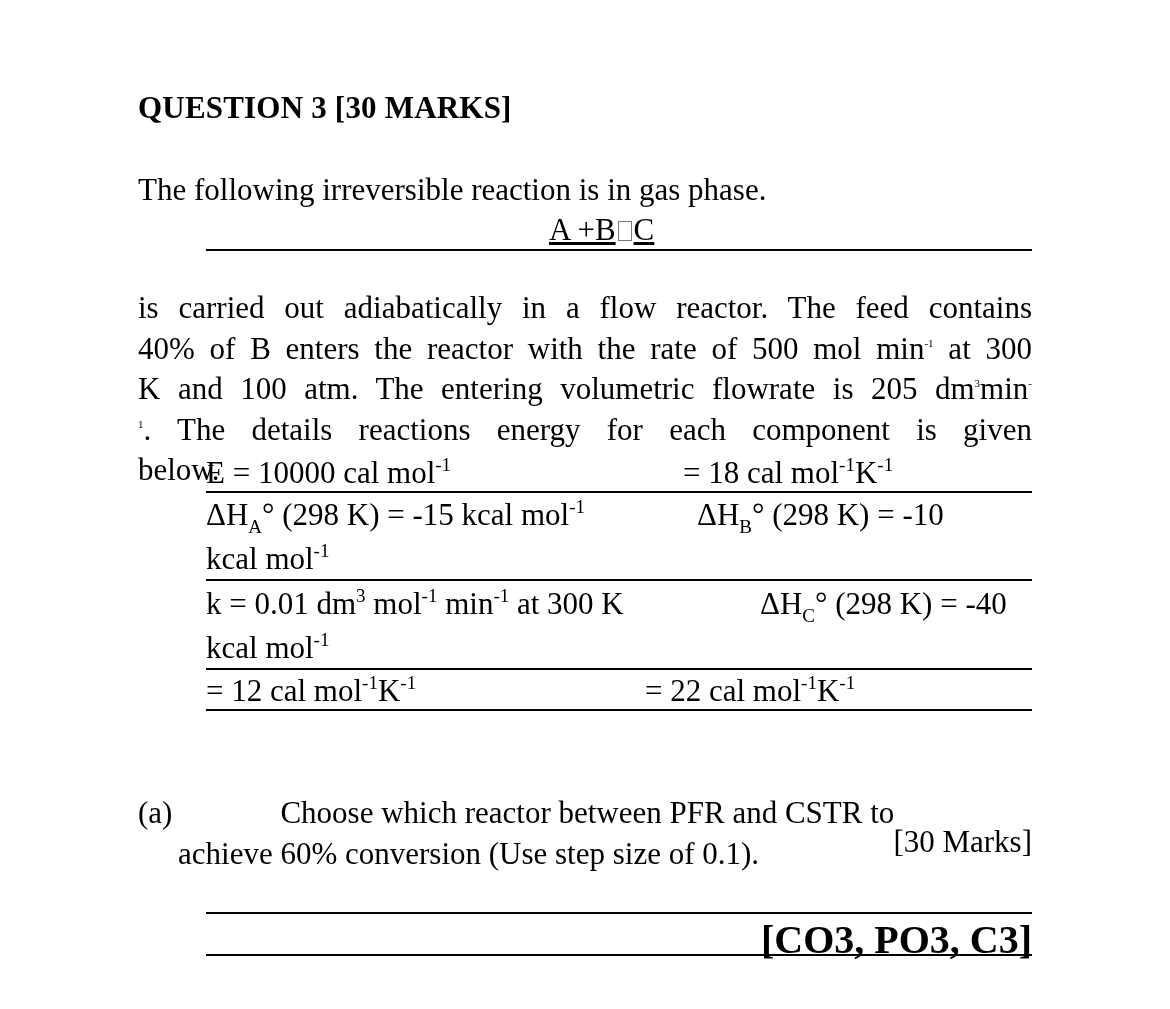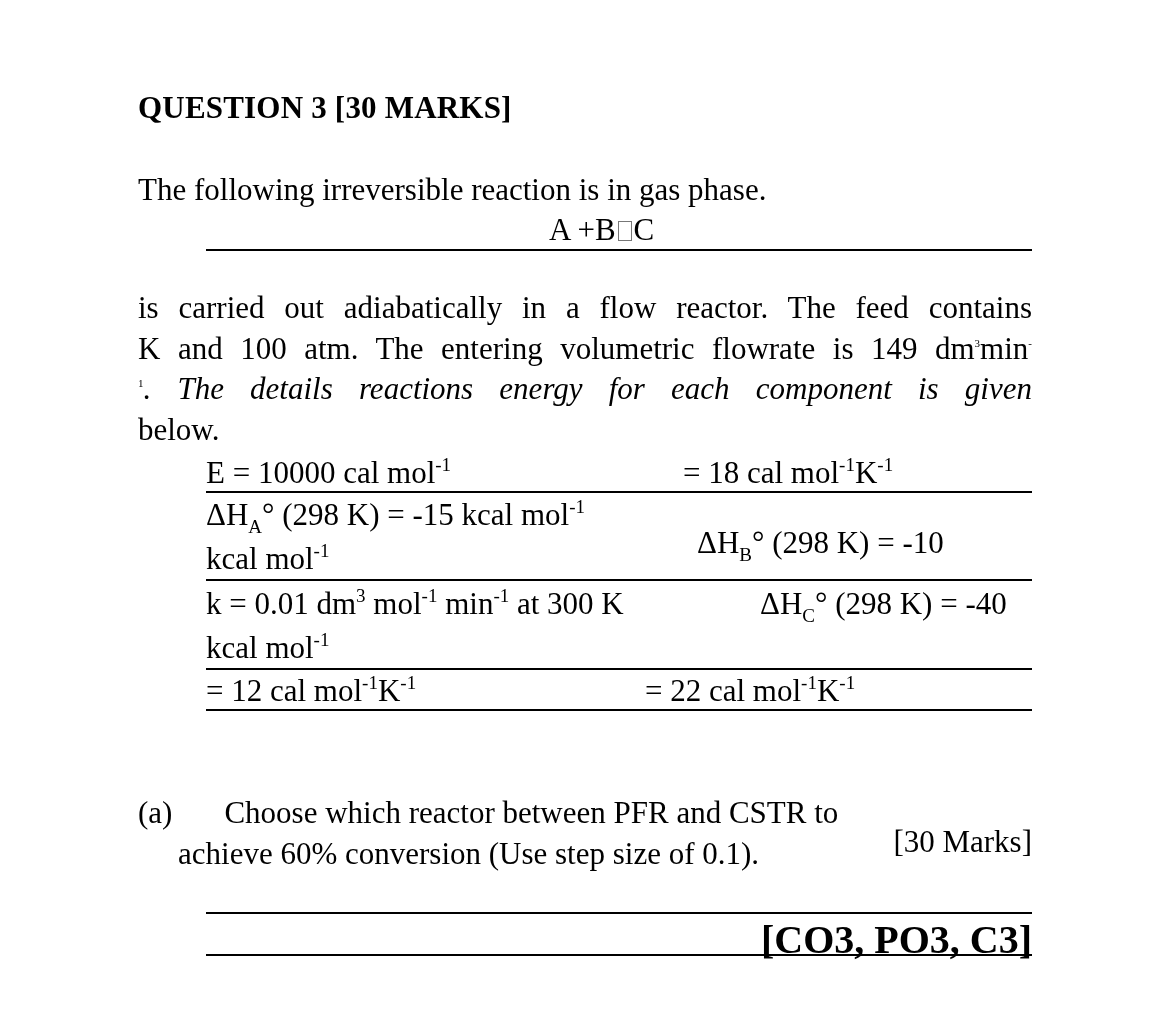--- a/index.html
+++ b/index.html
@@ -3,21 +3,21 @@
 <meta charset="utf-8">
 <style>
   html, body { margin: 0; padding: 0; background: #ffffff; }
   body {
     width: 1170px; height: 1009px; position: relative; overflow: hidden;
     font-family: "Liberation Serif", "DejaVu Serif", serif; color: #000;
   }
   .abs { position: absolute; white-space: nowrap; }
   .title { left: 138px; top: 90px; font-size: 31px; font-weight: bold; letter-spacing: 0.2px; }
   .intro { left: 138px; top: 172px; font-size: 31px; }
-  .reaction { left: 549px; top: 212px; font-size: 31px; }
+  .reaction { left: 549px; top: 212px; font-size: 31px; text-decoration: underline; }
   .arrowbox {
     display: inline-block; width: 14px; height: 20px; border: 1px solid #777;
     vertical-align: -1px; margin: 0 2px; box-sizing: border-box;
   }
   .hline { position: absolute; height: 2px; background: #000; }
   .para {
     position: absolute; left: 138px; top: 254px; width: 894px;
     font-size: 31px; line-height: 40.5px; text-align: justify; margin-top: 34px;
   }
   .para .line { display: block; text-align-last: justify; white-space: nowrap; }
@@ -38,42 +38,43 @@
 
 <div class="abs intro">The following irreversible reaction is in gas phase.</div>
 
 <div class="abs reaction">
   <span>A +B</span><span class="arrowbox"></span><span>C</span>
 </div>
 <div class="hline" style="left:206px; top:249px; width:826px;"></div>
 
 <div class="para">
   <span class="line">is carried out adiabatically in a flow reactor. The feed contains</span>
-  <span class="line"><span>K and 100 atm. The entering volumetric flowrate is 149 dm</span><sup class="tiny">3</sup><span>min</span><sup class="tiny">-</sup></span>
-  <span class="line"><sup class="tiny">1</sup><span style="word-spacing:12px;font-style:italic;">. The details reactions energy for each component is given</span></span>
+  <span class="line"><span>40% of B enters the reactor with the rate of 500 mol min</span><sup class="tiny">-1</sup><span> at 300</span></span>
+  <span class="line"><span>K and 100 atm. The entering volumetric flowrate is 205 dm</span><sup class="tiny">3</sup><span>min</span><sup class="tiny">-</sup></span>
+  <span class="line"><sup class="tiny">1</sup><span style="word-spacing:12px;">. The details reactions energy for each component is given</span></span>
   <span class="line last">below.</span>
 </div>
 
 <div class="abs tbl" style="left:206px; top:455px;"><span>E = 10000 cal mol</span><sup class="s">-1</sup></div>
 <div class="abs tbl" style="left:683px; top:455px;"><span>= 18 cal mol</span><sup class="s">-1</sup><span>K</span><sup class="s">-1</sup></div>
 <div class="hline" style="left:206px; top:491px; width:826px;"></div>
 
 <div class="abs tbl" style="left:206px; top:497px;"><span>ΔH</span><sub class="s">A</sub><span>° (298 K) = -15 kcal mol</span><sup class="s">-1</sup></div>
-<div class="abs tbl" style="left:697px; top:497px;margin-top:28px;"><span>ΔH</span><sub class="s">B</sub><span>° (298 K) = -10</span></div>
+<div class="abs tbl" style="left:697px; top:497px;"><span>ΔH</span><sub class="s">B</sub><span>° (298 K) = -10</span></div>
 <div class="abs tbl" style="left:206px; top:541px;"><span>kcal mol</span><sup class="s">-1</sup></div>
 <div class="hline" style="left:206px; top:579px; width:826px;"></div>
 
 <div class="abs tbl" style="left:206px; top:586px;"><span>k = 0.01 dm</span><sup class="s">3</sup><span> mol</span><sup class="s">-1</sup><span> min</span><sup class="s">-1</sup><span> at 300 K</span></div>
 <div class="abs tbl" style="left:740px; top:586px;margin-left:20px;"><span>ΔH</span><sub class="s">C</sub><span>° (298 K) = -40</span></div>
 <div class="abs tbl" style="left:206px; top:630px;"><span>kcal mol</span><sup class="s">-1</sup></div>
 <div class="hline" style="left:206px; top:668px; width:826px;"></div>
 
 <div class="abs tbl" style="left:206px; top:673px;"><span>= 12 cal mol</span><sup class="s">-1</sup><span>K</span><sup class="s">-1</sup></div>
 <div class="abs tbl" style="left:645px; top:673px;"><span>= 22 cal mol</span><sup class="s">-1</sup><span>K</span><sup class="s">-1</sup></div>
 <div class="hline" style="left:206px; top:709px; width:826px;"></div>
 
-<div class="abs part-a"><span>(a)</span><span style="margin-left:52px;">Choose which reactor between PFR and CSTR to</span></div>
+<div class="abs part-a"><span>(a)</span><span style="margin-left:108px;">Choose which reactor between PFR and CSTR to</span></div>
 <div class="abs part-a2">achieve 60% conversion (Use step size of 0.1).</div>
 
 <div class="abs marks">[30 Marks]</div>
 <div class="hline" style="left:206px; top:912px; width:826px;"></div>
 <div class="abs co">[CO3, PO3, C3]</div>
 <div class="hline" style="left:206px; top:954px; width:826px;"></div>
 
 </body></html>

